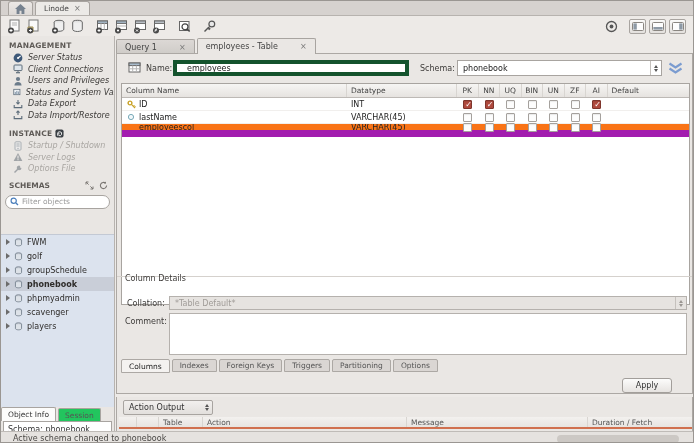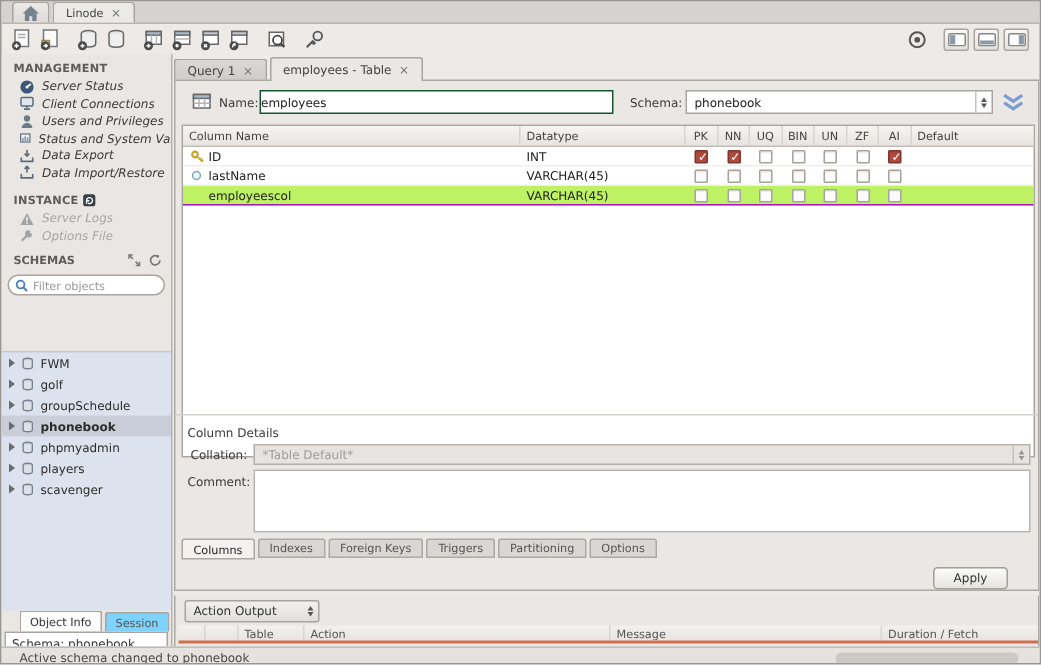--- a/index.html
+++ b/index.html
@@ -32,59 +32,59 @@
   .schemas-header { display:flex; align-items:center; padding:6px 6px 2px 8px; }
   .schemas-header .t { font-size:7.5px; font-weight:bold; color:#5f5b57; }
   .schemas-header .hicons { margin-left:auto; display:flex; gap:5px; }
   .filter-box { margin:3px 4px 3px 4px; height:14px; background:#fff; border:1px solid #a8a4a0; border-radius:7px; display:flex; align-items:center; padding:0 4px; gap:3px; }
   .filter-box input { border:none; outline:none; width:80px; font-family:"DejaVu Sans", sans-serif; font-size:7.5px; color:#333; background:transparent; }
   .filter-box input::placeholder { color:#9a9a9a; }
   .schema-list { position:absolute; left:0; top:198px; width:113px; height:173px; background:#dce3ee; border-top:1px solid #c3c9d4; }
   .schema-item { display:flex; align-items:center; height:14px; padding-left:5px; gap:4px; font-size:8px; color:#2e2c2a; }
   .schema-item .tri { width:0; height:0; border-top:3px solid transparent; border-bottom:3px solid transparent; border-left:4px solid #6b6b6b; }
   .schema-item.selected { background:#c9ced8; font-weight:bold; }
-  .info-tabs { position:absolute; left:0; top:371px; width:113px; height:14px; display:flex; align-items:flex-end; padding-left:12px; gap:2px; }
-  .info-tab { height:13px; padding:0 6px; font-size:7.5px; display:flex; align-items:center; background:#7dd3fc; border:1px solid #a8a4a0; border-bottom:none; border-radius:2px 2px 0 0; color:#555; }
+  .info-tabs { position:absolute; left:0; top:371px; width:113px; height:14px; display:flex; align-items:flex-end; padding-left:0; gap:2px; }
+  .info-tab { height:13px; padding:0 6px; font-size:7.5px; display:flex; align-items:center; background:#22c55e; border:1px solid #a8a4a0; border-bottom:none; border-radius:2px 2px 0 0; color:#555; }
   .info-tab.active { background:#fcfcfb; height:14px; color:#333; }
   .info-panel { position:absolute; left:2px; top:385px; width:109px; height:43px; background:#fff; border:1px solid #a8a4a0; padding:3px 4px; font-size:8px; color:#333; }
 
   
   .editor-tabs { position:absolute; left:115px; top:37px; height:16px; display:flex; align-items:flex-end; gap:2px; }
-  .etab { height:15px; padding:0 8px; display:flex; align-items:center; gap:5px; font-size:8px; color:#444; background:linear-gradient(#dcd8d5,#cfccc8); border:1px solid #a8a4a0; border-bottom:none; border-radius:2px 2px 0 0; }
+  .etab { height:15px; padding:0 8px; display:flex; align-items:center; gap:22px; font-size:8px; color:#444; background:linear-gradient(#dcd8d5,#cfccc8); border:1px solid #a8a4a0; border-bottom:none; border-radius:2px 2px 0 0; }
   .etab.active { background:#eae7e4; height:16px; z-index:3; }
 
   
   .editor-panel { position:absolute; left:115px; top:52px; width:577px; height:341px; background:#eae7e4; border:1px solid #aca8a4; }
   .name-row { position:absolute; left:0; top:5px; width:100%; height:18px; }
   .tbl-ico { position:absolute; left:11px; top:2px; }
   .fld-label { position:absolute; font-size:8px; color:#3c3a38; top:5px; }
-  .name-input { position:absolute; left:56px; top:1px; width:236px; height:16px; border:1px solid #14532d; background:#fff; font-family:"DejaVu Sans", sans-serif; font-size:8px; padding:0 0; color:#222; }
+  .name-input { position:absolute; left:56px; top:1px; width:236px; height:16px; border:4px solid #14532d; background:#fff; font-family:"DejaVu Sans", sans-serif; font-size:8px; padding:0 10px; color:#222; }
   .schema-select { position:absolute; left:340px; top:1px; width:205px; height:16px; border:1px solid #a8a4a0; background:#fff; display:flex; align-items:center; padding-left:5px; font-size:8px; color:#222; }
   .spinner { margin-left:auto; width:11px; height:100%; border-left:1px solid #c5c1bd; display:flex; flex-direction:column; align-items:center; justify-content:center; gap:1px; }
   .spin-up { width:0; height:0; border-left:2.5px solid transparent; border-right:2.5px solid transparent; border-bottom:3.5px solid #555; }
   .spin-dn { width:0; height:0; border-left:2.5px solid transparent; border-right:2.5px solid transparent; border-top:3.5px solid #555; }
   .dbl-chevron { position:absolute; right:8px; top:3px; }
 
   
   .grid { position:absolute; left:4px; top:29px; width:569px; height:222px; background:#fff; border:1px solid #a8a4a0; }
   .grid-header { display:flex; height:14px; background:linear-gradient(#f6f5f3,#e6e3e0); border-bottom:1px solid #bdb9b5; font-size:7.5px; color:#444; }
   .gh { border-right:1px solid #d8d5d1; display:flex; align-items:center; padding-left:4px; overflow:hidden; white-space:nowrap; }
   .gh.c { justify-content:center; padding-left:0; }
   .w-name { width:225px; } .w-dt { width:110px; } .w-cb { width:21.5px; } .w-def { flex:1; }
   .grid-row { display:flex; height:13px; align-items:center; font-size:8px; color:#222; border-bottom:1px solid #f1efed; }
-  .grid-row.selected { background:#bef264; border-bottom:1px solid #a21caf; }
+  .grid-row.selected { background:#f97316; border-bottom:7px solid #a21caf; }
   .gc { display:flex; align-items:center; padding-left:4px; gap:3px; overflow:hidden; white-space:nowrap; height:100%; }
   .cbcell { width:21.5px; display:flex; align-items:center; justify-content:center; height:100%; }
   .cb { width:9px; height:9px; background:#fdfdfd; border:1px solid #a5a19d; border-radius:1px; box-shadow:inset 0 1px 1px rgba(0,0,0,.08); position:relative; }
   .cb.checked { background:#b04a3e; border-color:#7e352c; }
   .cb.checked::after { content:"✓"; position:absolute; left:1px; top:-1px; color:#fff; font-size:8px; line-height:9px; }
   .icon-slot { width:10px; display:flex; justify-content:center; }
 
   
-  .details-title { position:absolute; left:8px; top:230px; font-size:8px; color:#3c3a38; }
+  .details-title { position:absolute; left:8px; top:220px; font-size:8px; color:#3c3a38; }
   .details-sep { position:absolute; left:0; top:222px; width:100%; height:1px; background:#d5d1cd; }
   .coll-label { position:absolute; left:10px; top:245px; font-size:8px; color:#3c3a38; }
   .coll-select { position:absolute; left:52px; top:242px; width:518px; height:14px; border:1px solid #b5b1ad; background:#e6e3e0; display:flex; align-items:center; padding-left:5px; font-size:8px; color:#a09c98; }
   .comment-label { position:absolute; left:8px; top:263px; font-size:8px; color:#3c3a38; }
   .comment-area { position:absolute; left:52px; top:259px; width:518px; height:42px; border:1px solid #b5b1ad; background:#fff; resize:none; font-family:"DejaVu Sans", sans-serif; font-size:8px; padding:2px; }
 
   
   .bottom-tabs { position:absolute; left:4px; top:305px; display:flex; gap:2px; align-items:flex-start; }
   .btab { height:13px; padding:0 7px; display:flex; align-items:center; font-size:7.5px; color:#555; background:#dad6d3; border:1px solid #aca8a4; border-radius:2px 2px 0 0; }
   .btab.active { background:#f4f2f0; color:#222; height:14px; }
@@ -284,20 +284,29 @@
       <span>INSTANCE</span>
       <svg width="9" height="9" viewBox="0 0 10 10">
           <rect x="0.5" y="0.5" width="9" height="9" rx="2" fill="#3a3f44"></rect>
           <path d="M3 5.5a2.2 2.2 0 1 1 1 1.6" stroke="#fff" fill="none"></path>
           <path d="M3 7.5V5.4h2" stroke="#fff" fill="none"></path>
         </svg>
     </div>
 
     <div class="si disabled">
       <svg width="10" height="10" viewBox="0 0 10 10">
+          <rect x="2" y="0.8" width="6" height="8.4" rx="1" fill="#eef1f4" stroke="#5d6c7a"></rect>
+          <line x1="3.4" y1="3" x2="6.6" y2="3" stroke="#5d6c7a"></line>
+          <line x1="3.4" y1="5" x2="6.6" y2="5" stroke="#5d6c7a"></line>
+          <circle cx="5" cy="7.4" r=".7" fill="#5d6c7a"></circle>
+        </svg>
+      <span class="lbl">Startup / Shutdown</span>
+    </div>
+    <div class="si disabled">
+      <svg width="10" height="10" viewBox="0 0 10 10">
           <path d="M5 1L9.4 9H.6z" fill="#4a5560"></path>
           <rect x="4.5" y="3.6" width="1" height="3" fill="#fff"></rect>
           <rect x="4.5" y="7.2" width="1" height="1" fill="#fff"></rect>
         </svg>
       <span class="lbl">Server Logs</span>
     </div>
     <div class="si disabled">
       <svg width="10" height="10" viewBox="0 0 10 10">
           <path d="M1.5 8.5l4-4" stroke="#4a5560" stroke-width="1.5"></path>
           <path d="M6 1.5a2.4 2.4 0 1 0 2.5 2.5L7 3.5l.2-1.6z" fill="#4a5560"></path>
@@ -366,29 +375,29 @@
             <path d="M1.6 2.4v4.8c0 .9 1.5 1.5 3.4 1.5s3.4-.6 3.4-1.5V2.4" fill="#dde2e8" stroke="#77828f"></path>
           </svg>
         <span>phpmyadmin</span>
       </div>
       <div class="schema-item">
         <span class="tri"></span>
         <svg width="9" height="9" viewBox="0 0 10 10">
             <ellipse cx="5" cy="2.4" rx="3.4" ry="1.5" fill="#c6cdd6" stroke="#77828f"></ellipse>
             <path d="M1.6 2.4v4.8c0 .9 1.5 1.5 3.4 1.5s3.4-.6 3.4-1.5V2.4" fill="#dde2e8" stroke="#77828f"></path>
           </svg>
-        <span>players</span>
+        <span>scavenger</span>
       </div>
       <div class="schema-item">
         <span class="tri"></span>
         <svg width="9" height="9" viewBox="0 0 10 10">
             <ellipse cx="5" cy="2.4" rx="3.4" ry="1.5" fill="#c6cdd6" stroke="#77828f"></ellipse>
             <path d="M1.6 2.4v4.8c0 .9 1.5 1.5 3.4 1.5s3.4-.6 3.4-1.5V2.4" fill="#dde2e8" stroke="#77828f"></path>
           </svg>
-        <span>scavenger</span>
+        <span>players</span>
       </div>
     </div>
 
     <div class="info-tabs">
       <span class="info-tab active">Object Info</span>
       <span class="info-tab">Session</span>
     </div>
     <div class="info-panel">Schema: phonebook</div>
   </div>
   <div class="vdivider"></div>

